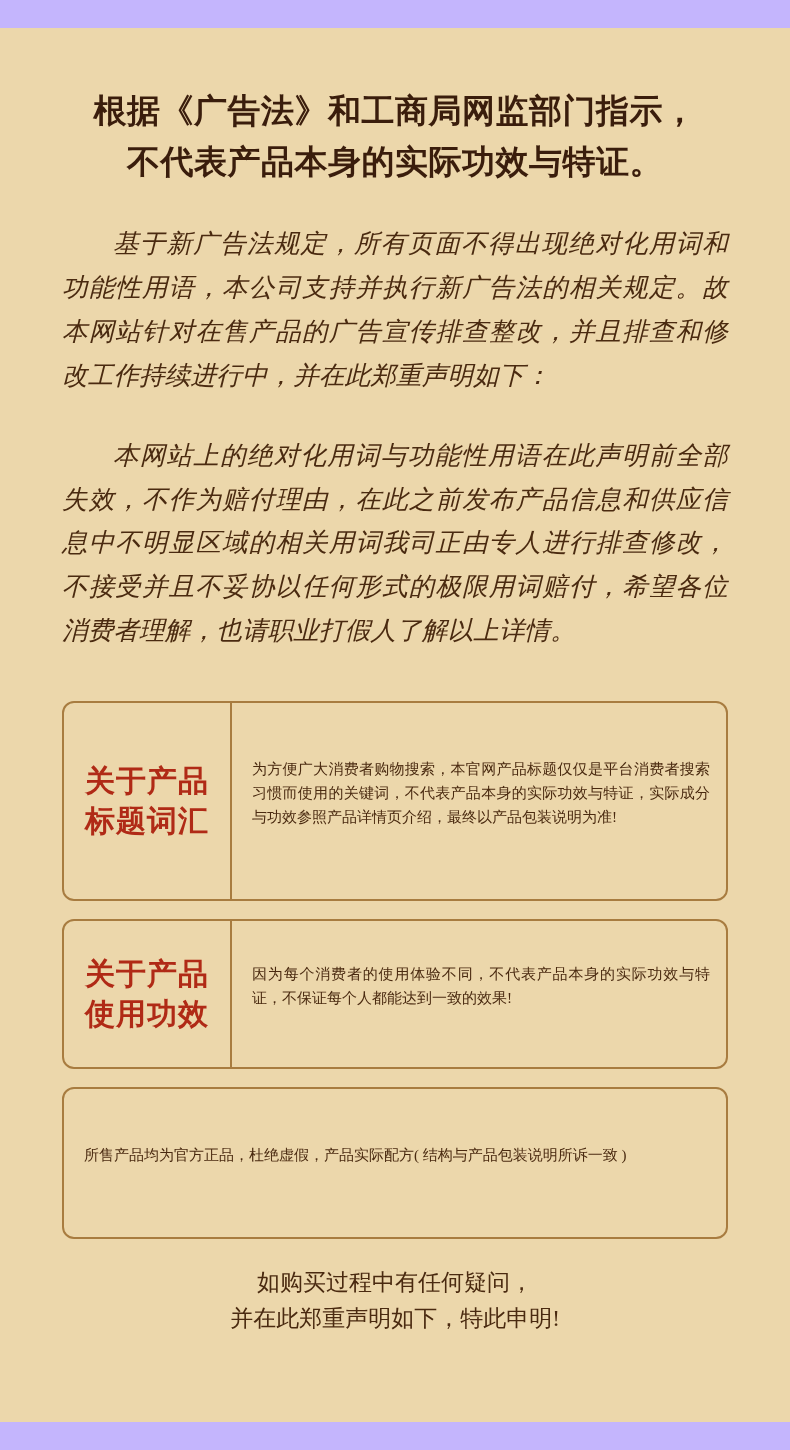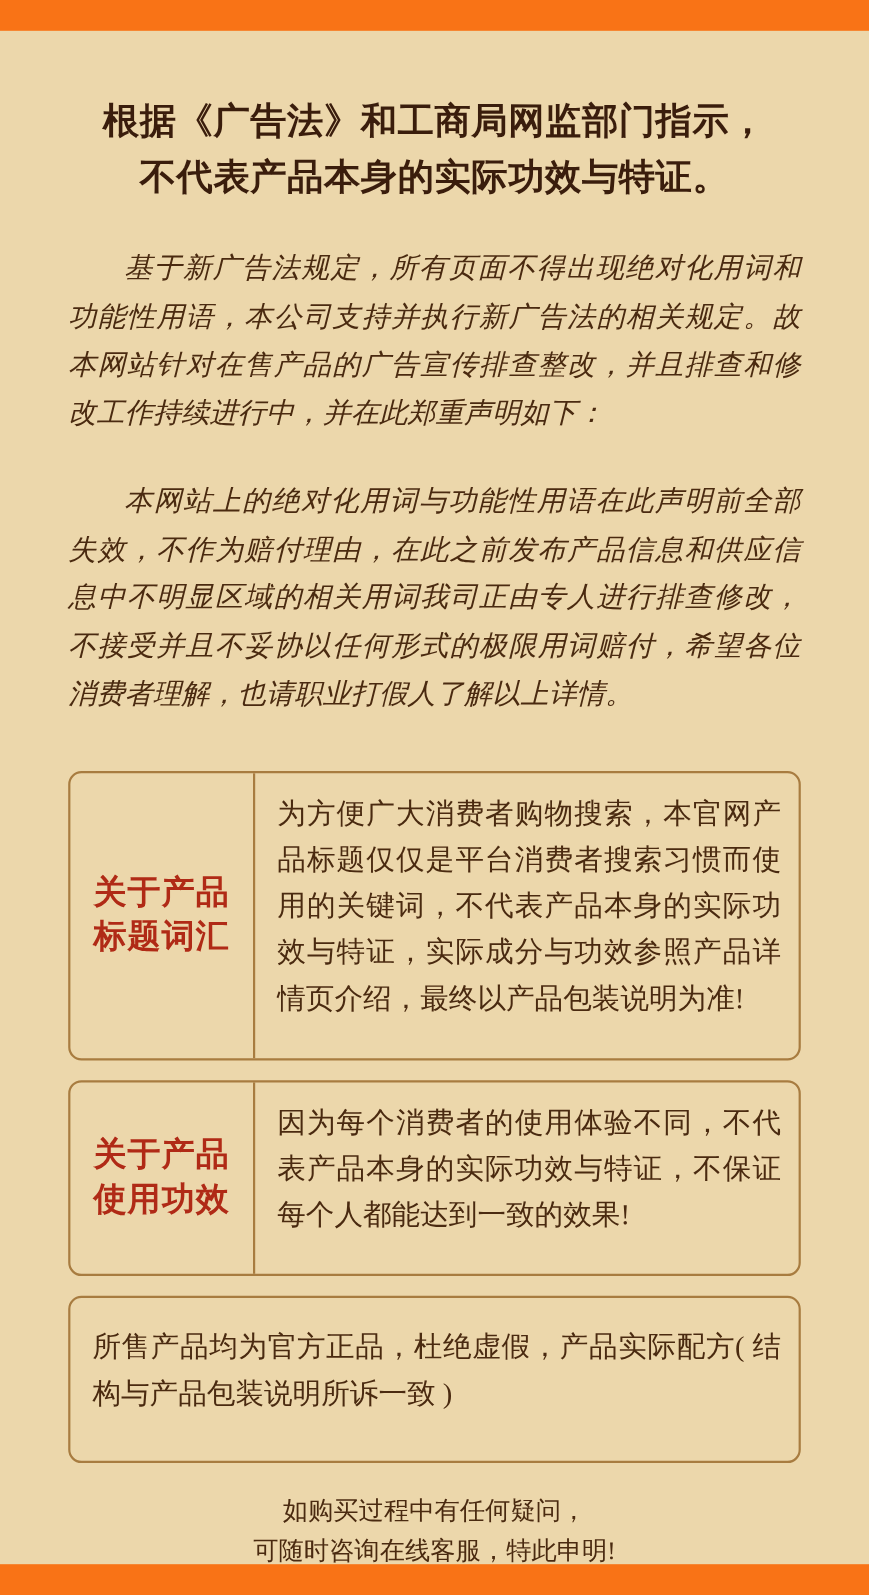--- a/index.html
+++ b/index.html
@@ -10,21 +10,21 @@
     width: 790px;
     height: 1450px;
     background: #c5281c;
     font-family: "Liberation Serif", "DejaVu Serif", serif;
     overflow: hidden;
   }
   .page {
     position: relative;
     width: 790px;
     height: 1450px;
-    background: #f97316;
+    background: #c4b5fd;
     box-sizing: border-box;
   }
   .panel {
     position: absolute;
     left: 0;
     top: 28px;
     width: 790px;
     height: 1394px;
     background: #ecd7ab;
     box-sizing: border-box;
@@ -80,21 +80,21 @@
     line-height: 1.35;
     border-right: 2px solid #a87c40;
     padding: 28px 4px;
     box-sizing: border-box;
     text-align: center;
     letter-spacing: 1px;
   }
   .card-body {
     flex: 1 1 auto;
     color: #4a2a10;
-    font-size: 26px;
+    font-size: 15px;
     line-height: 1.62;
     padding: 16px 16px 32px 20px;
     text-align: justify;
     text-justify: inter-ideograph;
     display: flex;
     align-items: center;
     box-sizing: border-box;
   }
   .card.c1 { min-height: 200px; }
   .card.c2 { min-height: 150px; }
@@ -144,17 +144,17 @@
       </div>
 
       <div class="card c3">
         <div class="card-body">所售产品均为官方正品，杜绝虚假，产品实际配方( 结构与产品包装说明所诉一致 )</div>
       </div>
 
     </div>
 
     <div class="footer">
       <span class="fl">如购买过程中有任何疑问，</span>
-      <span class="fl">可随时咨询在线客服，特此申明!</span>
+      <span class="fl">并在此郑重声明如下，特此申明!</span>
     </div>
 
   </div>
 </div>
 
 </body></html>

